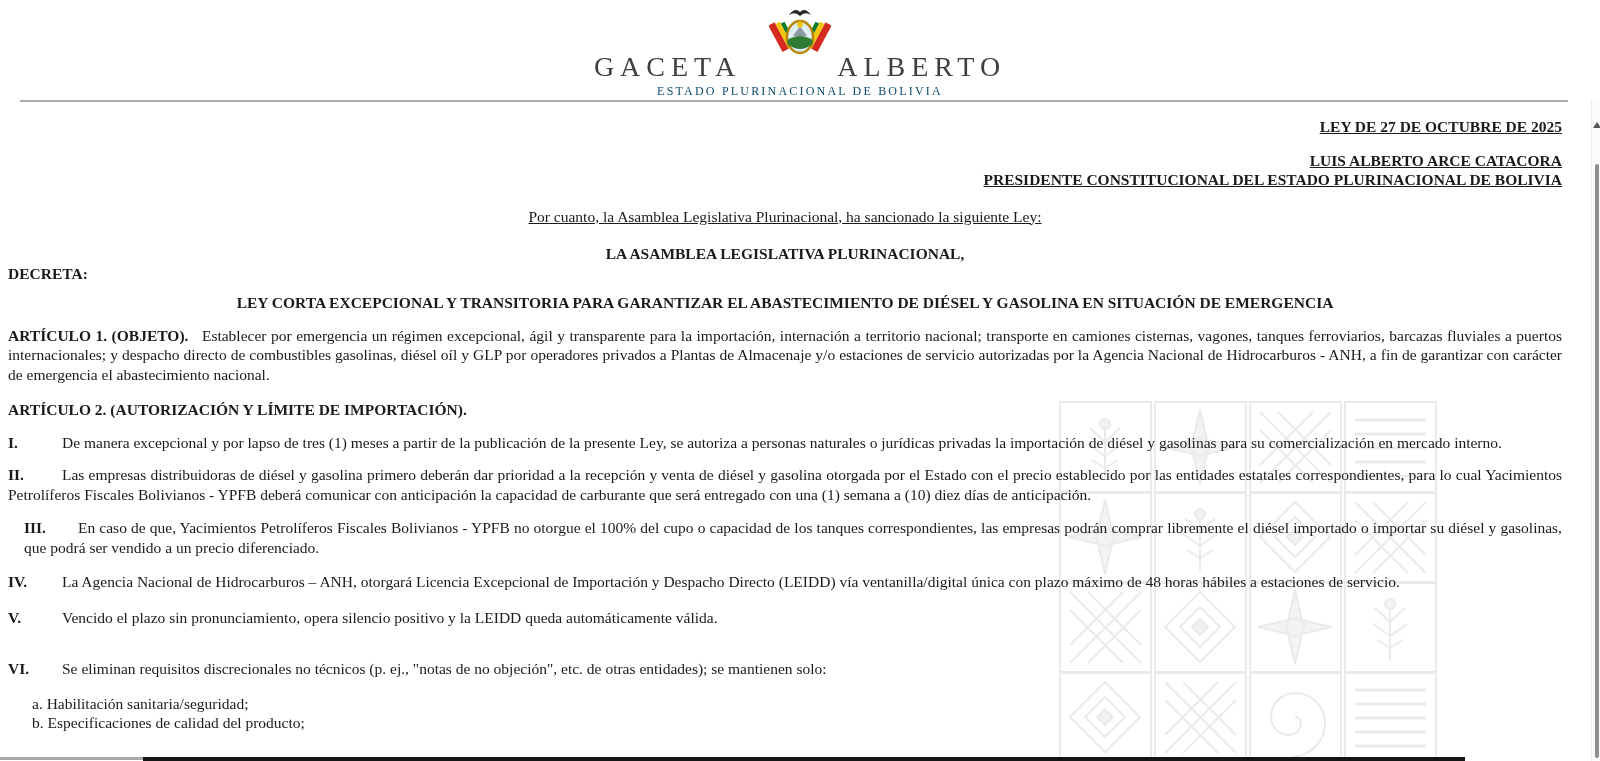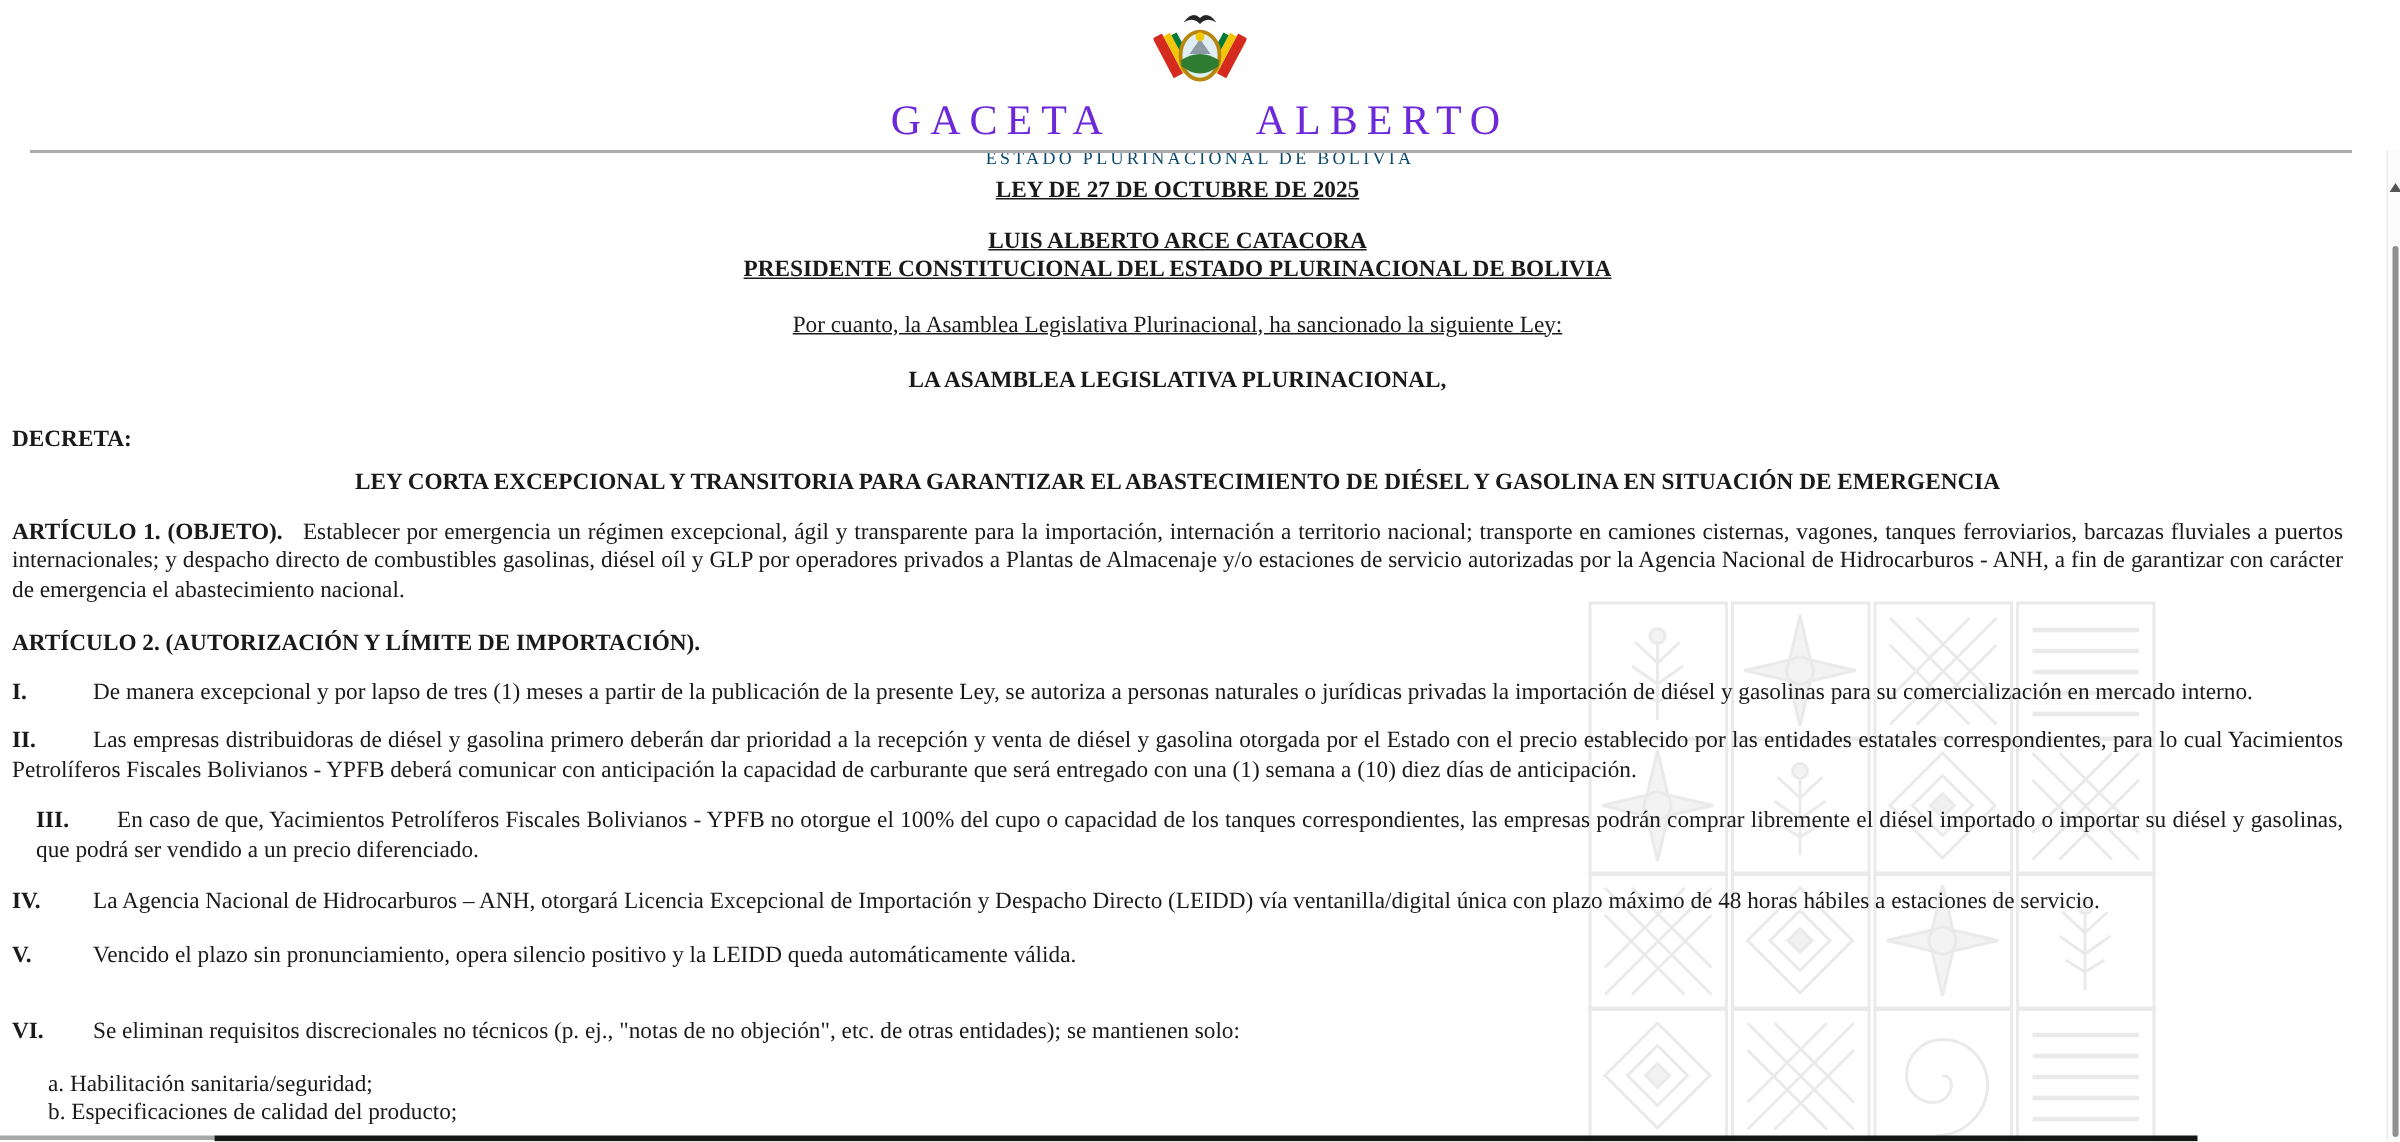--- a/index.html
+++ b/index.html
@@ -6,36 +6,36 @@
   html,body { width:1600px; height:761px; }
   body { font-family:"Liberation Serif","DejaVu Serif",serif; background:#ffffff; color:#1a1a1a; }
   .screen { position:relative; width:1600px; height:761px; background:#fff; overflow:hidden; }
 
   
   .watermark { position:absolute; left:1058px; top:400px; width:412px; height:361px; z-index:0; opacity:.85; }
 
   
   .masthead { position:absolute; top:0; left:0; width:100%; text-align:center; z-index:2; }
   .emblem { position:absolute; top:6px; left:50%; transform:translateX(-50%); height:54px; width:62px; }
-  .masthead-title { padding-top:67px; font-size:28px; letter-spacing:6px; color:#6d28d9;
+  .masthead-title { padding-top:53px; font-size:28px; letter-spacing:6px; color:#404040;
                     display:flex; justify-content:center; gap:96px; line-height:1; }
   .masthead-sub { margin-top:4px; font-size:12px; letter-spacing:2.2px; color:#0c4a6e; line-height:1; }
 
   .rule { position:absolute; top:100px; left:20px; width:1548px; border-top:2px solid #ababab; z-index:2; }
 
   
   main { position:absolute; top:108px; left:8px; width:1554px; z-index:1; font-size:15.5px; line-height:19.5px; }
   .c   { text-align:center; }
   .b   { font-weight:bold; }
-  .u   { text-decoration:underline; }
+  .u   { text-decoration:underline;text-align:right; }
   .date-title { margin-top:9px; }
   .pres-name  { margin-top:14px; }
   .preamble   { margin-top:17px;text-decoration:underline; }
   .assembly   { margin-top:18px; }
-  .decreta    { margin-top:19px; text-align:left; }
+  .decreta    { text-align:left; }
   .law-title  { margin-top:10px; }
   .art1       { margin-top:13px; text-align:justify; }
   .art2-head  { margin-top:16px; }
   .item       { margin-top:13px; text-align:justify; }
   .item.m14   { margin-top:14px;margin-left:16px; }
   .item.m15   { margin-top:15px; }
   .item.m16   { margin-top:16px; }
   .item.m17   { margin-top:32px; }
   .numeral    { font-weight:bold; display:inline-block; width:54px; }
   .sub-items  { margin-top:15px; padding-left:24px; }

